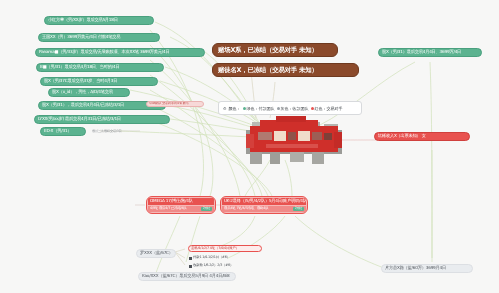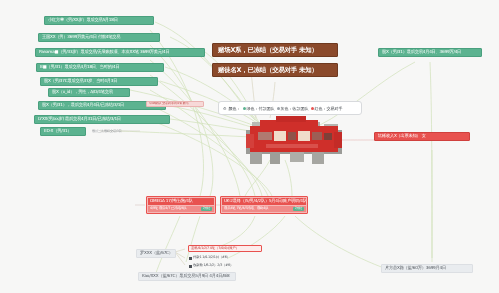--- a/index.html
+++ b/index.html
@@ -8,21 +8,21 @@
     background:#f7f7f6;
     font-family:"DejaVu Sans","Liberation Sans",sans-serif;
     position:relative;
   }
   #canvas{position:absolute;inset:0;width:499px;height:293px;}
   svg.edges{position:absolute;left:0;top:0;width:499px;height:293px;pointer-events:none;}
 
   .node{
     position:absolute;
     box-sizing:border-box;
-    border-radius:1px;
+    border-radius:6px;
     white-space:nowrap;
     overflow:hidden;
     line-height:1.05;
     letter-spacing:-0.2px;
     display:flex;
     align-items:center;
   }
   .n-green{
     background:#5cb390;
     border:1px solid #4aa07e;
@@ -209,21 +209,21 @@
   </div>
 
   <div class="node n-pink" style="left:146px;top:101px;width:58px;">
     <span>5/48部队  交易对手对4笔 账号</span>
   </div>
 
   <div class="node n-brown" style="left:212px;top:43px;width:126px;">
     <span>赌场X系，已冻结（交易对手 未知）</span>
   </div>
 
-  <div class="node n-brown" style="left:212px;top:63px;width:126px;">
+  <div class="node n-brown" style="left:212px;top:63px;width:147px;">
     <span>赌徒名X，已冻结（交易对手 未知）</span>
   </div>
 
   <div class="legend" style="left:218px;top:101px;width:134px;">
     <span class="lg-ico">⚙</span>
     <span>颜色：</span>
     <span class="lg-seg">
       <span class="sw" style="background:#5cb390;"></span>
       <span>绿色：付款团队</span>
     </span>

